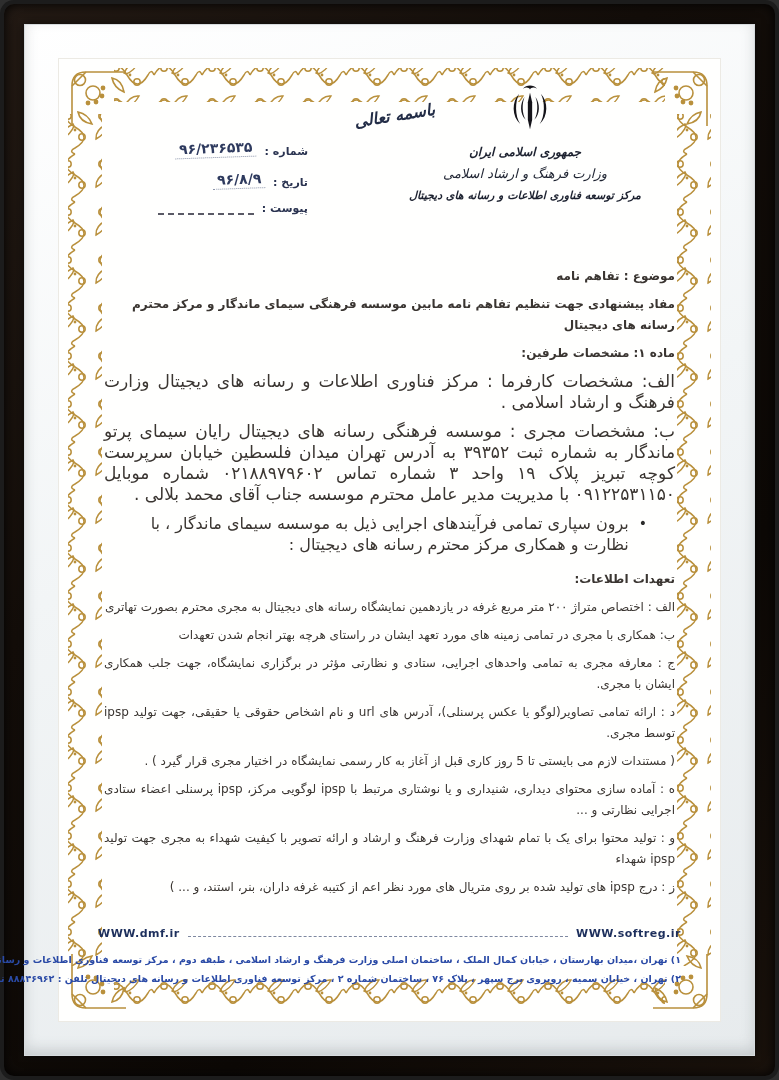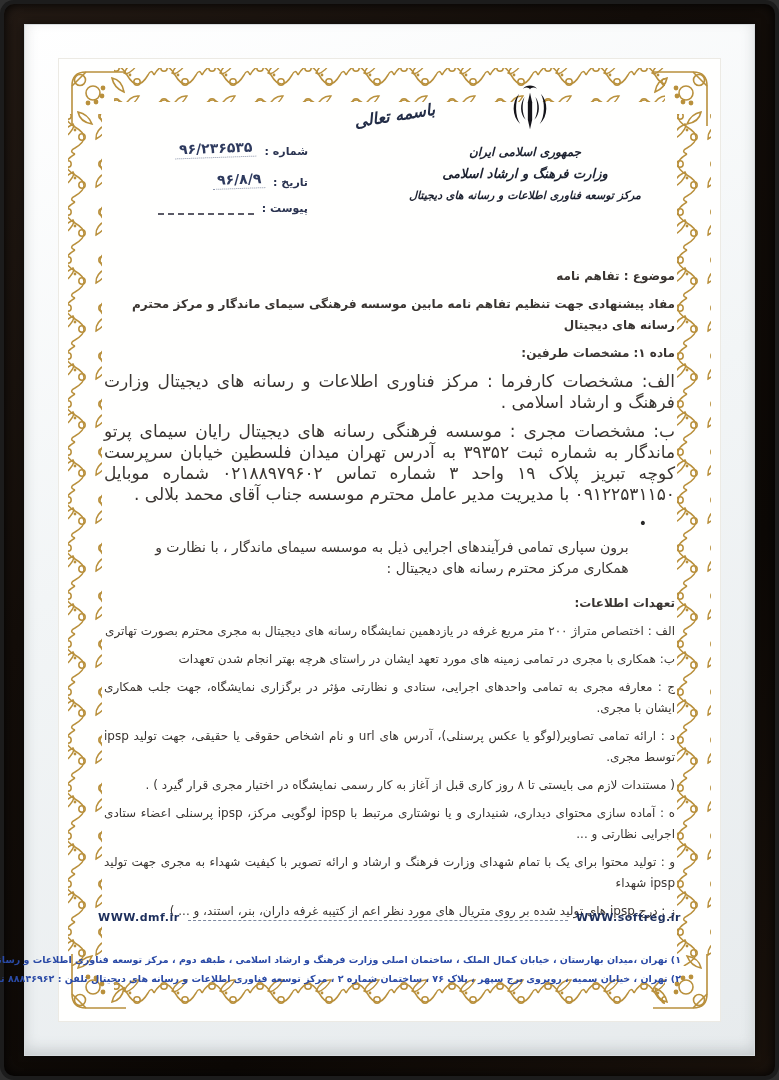--- a/index.html
+++ b/index.html
@@ -35,42 +35,42 @@
     position:absolute;left:250px;top:48px;
     font-size:16px;font-weight:bold;font-style:italic;
     color:#232d47;transform:rotate(-9deg);letter-spacing:1px;
   }
   .emblem{position:absolute;right:118px;top:26px;width:54px;height:54px;}
   .ministry-block{
     position:absolute;right:0px;top:84px;width:300px;
     text-align:center;color:#1d2230;line-height:1.75;
   }
   .ministry-block .l1{font-size:12px;font-weight:bold;font-style:italic;}
-  .ministry-block .l2{font-size:13px;font-weight:bold;font-style:italic;}
+  .ministry-block .l2{font-size:13px;font-weight:normal;font-style:italic;}
   .ministry-block .l3{font-size:11px;font-weight:bold;font-style:italic;}
   .ref-block{position:absolute;left:14px;top:82px;width:190px;direction:rtl;}
   .ref-row{display:flex;align-items:flex-end;gap:8px;margin-bottom:13px;}
   .ref-label{font-size:11px;font-weight:bold;color:#2a3350;white-space:nowrap;}
   .ref-value{
     font-size:14px;font-weight:bold;color:#2e3a5e;
     transform:rotate(-2deg);letter-spacing:2px;
     border-bottom:1px dotted #8b94aa;padding:0 4px 1px;
   }
   .ref-dash{width:96px;border-bottom:2px dashed #5a5a66;height:10px;}
   
   .line{font-size:12px;line-height:21px;margin-bottom:7px;}
   .b{font-weight:bold;}
   .para{font-size:17px;line-height:21px;margin-bottom:8px;text-align:justify;}
   .bullet-wrap{display:flex;gap:10px;padding-right:28px;margin:6px 0 14px;}
   .bullet-dot{font-size:14px;line-height:21px;color:#2b2b2b;}
-  .bullet-text{font-size:14px;line-height:21px;max-width:520px;margin-top:24px;}
+  .bullet-text{font-size:16px;line-height:21px;max-width:520px;}
   .obl{font-size:12px;line-height:21px;margin-bottom:7px;text-align:justify;}
   
   .footer{position:absolute;left:40px;right:40px;bottom:34px;direction:rtl;}
-  .sites{display:flex;align-items:flex-end;direction:ltr;margin-bottom:26px;}
+  .sites{display:flex;align-items:flex-end;direction:ltr;margin-bottom:10px;}
   .site{font-size:11px;font-weight:bold;color:#1d2f5c;letter-spacing:.5px;}
   .leader{flex:1;border-bottom:1px dashed #7e88a0;margin:0 8px 3px;height:6px;}
   .addr{
     font-size:9.5px;font-weight:bold;color:#2a4aa6;
     text-align:right;line-height:2.0;white-space:nowrap;
   }
 </style>
 </head>
 <body>
 
@@ -172,21 +172,21 @@
         <span class="bullet-dot">•</span>
         <span class="bullet-text">برون سپاری تمامی فرآیندهای اجرایی ذیل به موسسه سیمای ماندگار ، با نظارت و همکاری مرکز محترم رسانه های دیجیتال :</span>
       </div>
 
       <div class="line b">تعهدات اطلاعات:</div>
 
       <div class="obl">الف : اختصاص متراژ ۲۰۰ متر مربع غرفه در یازدهمین نمایشگاه رسانه های دیجیتال به مجری محترم بصورت تهاتری</div>
       <div class="obl">ب: همکاری با مجری در تمامی زمینه های مورد تعهد ایشان در راستای هرچه بهتر انجام شدن تعهدات</div>
       <div class="obl">ج : معارفه مجری به تمامی واحدهای اجرایی، ستادی و نظارتی مؤثر در برگزاری نمایشگاه، جهت جلب همکاری ایشان با مجری.</div>
       <div class="obl">د : ارائه تمامی تصاویر(لوگو یا عکس پرسنلی)، آدرس های url و نام اشخاص حقوقی یا حقیقی، جهت تولید ipsp توسط مجری.</div>
-      <div class="obl">( مستندات لازم می بایستی تا ۸ روز کاری قبل از آغاز به کار رسمی نمایشگاه در اختیار مجری قرار گیرد ) .</div>
+      <div class="obl">( مستندات لازم می بایستی تا 5 روز کاری قبل از آغاز به کار رسمی نمایشگاه در اختیار مجری قرار گیرد ) .</div>
       <div class="obl">ه : آماده سازی محتوای دیداری، شنیداری و یا نوشتاری مرتبط با ipsp لوگویی مرکز، ipsp پرسنلی اعضاء ستادی اجرایی نظارتی و ...</div>
       <div class="obl">و : تولید محتوا برای یک با تمام شهدای وزارت فرهنگ و ارشاد و ارائه تصویر با کیفیت شهداء به مجری جهت تولید ipsp شهداء</div>
       <div class="obl">ز : درج ipsp های تولید شده بر روی متریال های مورد نظر اعم از کتیبه غرفه داران، بنر، استند، و ... )</div>
 
       <div class="footer">
         <div class="sites">
           <span class="site">WWW.dmf.ir</span>
           <span class="leader"></span>
           <span class="site">WWW.softreg.ir</span>
         </div>

